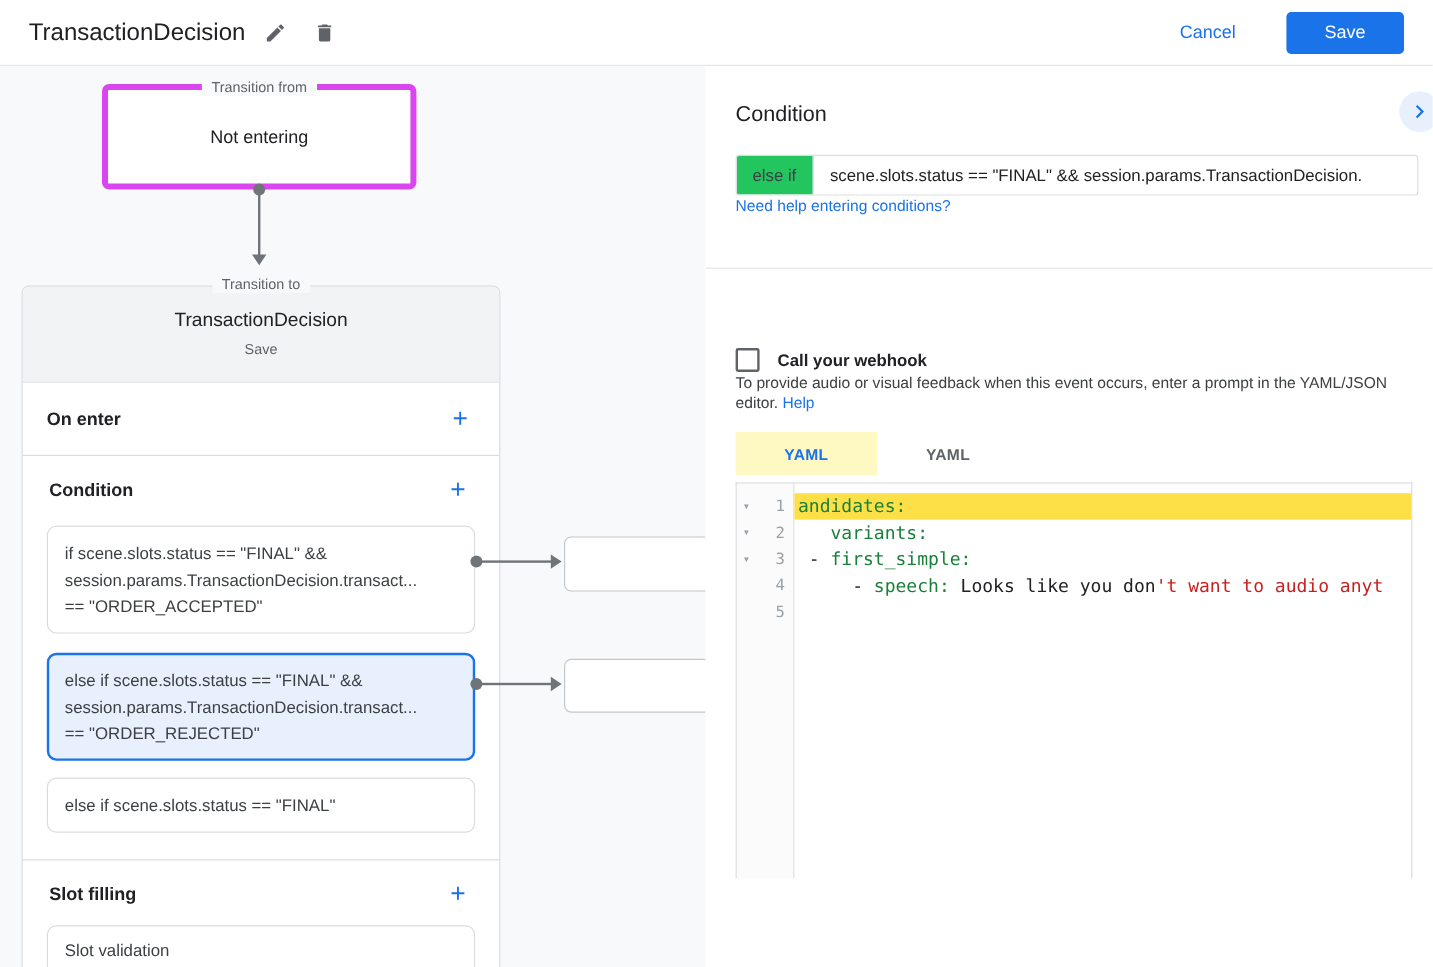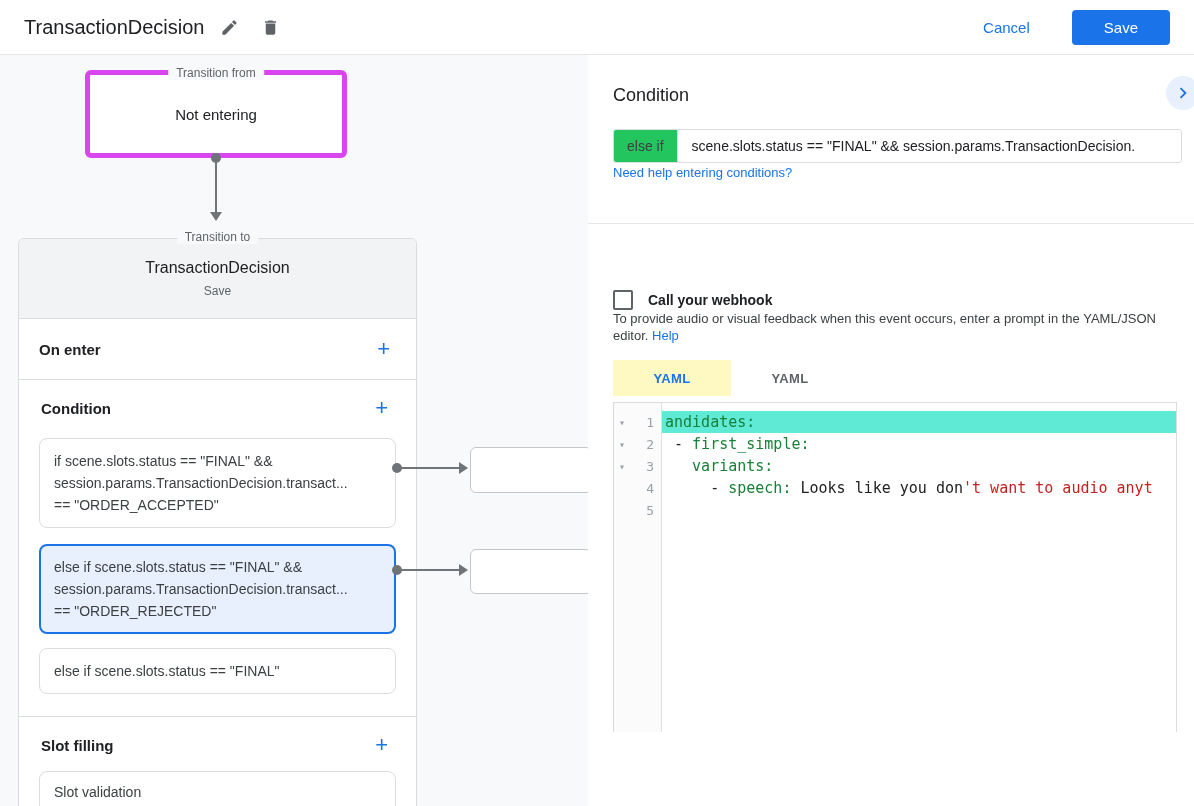--- a/index.html
+++ b/index.html
@@ -193,21 +193,21 @@
     height: 22px; display: flex; align-items: center;
     justify-content: space-between; padding: 0 7px 0 5px;
   }
   .fold-arrow { font-size: 10px; color: #9aa0a6; width: 10px; }
   .line-num { font-size: 13px; color: #9aa0a6; }
   .code-area { flex: 1; padding-top: 8px; min-width: 0; }
   .code-line {
     height: 22px; font-size: 15px; line-height: 22px; white-space: pre;
     color: #202124; padding-left: 3px;
   }
-  .code-line.active { background: #5eead4; }
+  .code-line.active { background: #fde047; }
   .tok-key { color: #188038; }
   .tok-plain { color: #202124; }
   .tok-string { color: #c5221f; }
 </style>
 </head>
 <body>
 
 <header class="topbar">
   <div class="topbar-left">
     <h1 class="page-title">TransactionDecision</h1>
@@ -349,20 +349,20 @@
           <span class="fold-arrow"></span>
           <span class="line-num">4</span>
         </div>
         <div class="gutter-row">
           <span class="fold-arrow"></span>
           <span class="line-num">5</span>
         </div>
       </div>
       <div class="code-area">
         <div class="code-line active"><span class="tok-key">andidates:</span></div>
+        <div class="code-line"><span class="tok-plain">   </span><span class="tok-key">variants:</span></div>
         <div class="code-line"><span class="tok-plain"> - </span><span class="tok-key">first_simple:</span></div>
-        <div class="code-line"><span class="tok-plain">   </span><span class="tok-key">variants:</span></div>
         <div class="code-line"><span class="tok-plain">     - </span><span class="tok-key">speech:</span><span class="tok-plain"> Looks like you don</span><span class="tok-string">'t want to audio anyt</span></div>
         <div class="code-line"></div>
       </div>
     </div>
   </section>
 </div>
 
 </body></html>

